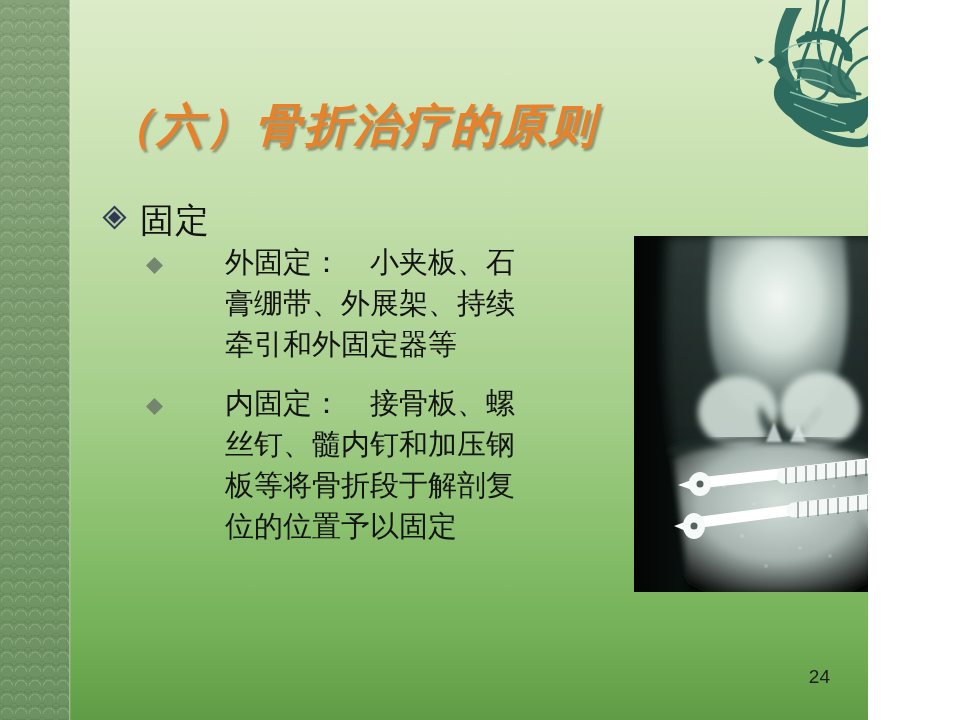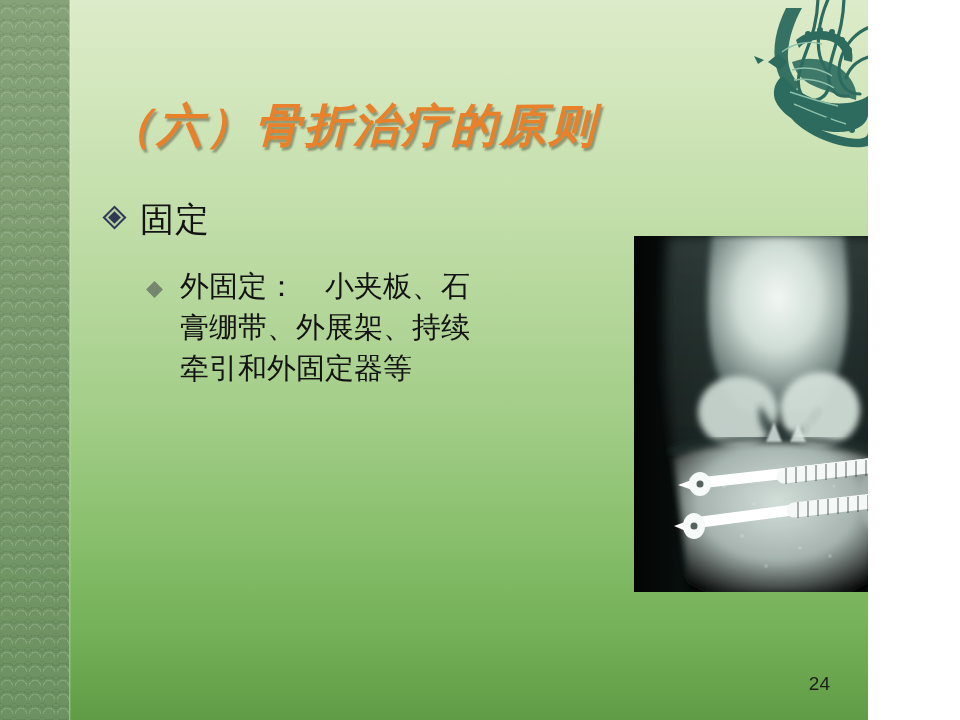--- a/index.html
+++ b/index.html
@@ -69,22 +69,21 @@
   
   #body-col {
     position: absolute;
     left: 110px;
     top: 198px;
     width: 470px;
   }
   .lvl1 {
     display: flex;
     align-items: flex-start;
-    margin-bottom: 24px;
-    font-family: Liberation Serif, serif;
+    margin-bottom: 0;
   }
   .lvl1 .marker {
     width: 30px;
     flex: 0 0 30px;
     padding-top: 10px;
     text-align: left;
   }
   .lvl1 .text {
     font-size: 34px;
     line-height: 44px;
@@ -101,20 +100,21 @@
     width: 28px;
     flex: 0 0 28px;
     padding-top: 12px;
   }
   .lvl2 .text {
     font-size: 29px;
     line-height: 41px;
     color: #131313;
     letter-spacing: 0px;
     width: 302px;
+    margin-left: 45px;
   }
 
   
   .dia1 {
     display: inline-block;
     width: 9px; height: 9px;
     background: #2f3a52;
     transform: rotate(45deg);
     box-shadow: 0 0 0 2px #b9cfa4, 0 0 0 4px #2f3a52;
   }
@@ -143,21 +143,21 @@
     left: 258px; top: 240px;
     width: 5px; height: 9px;
     background: #c41b2a;
     clip-path: polygon(50% 0, 100% 100%, 0 100%);
   }
 
   
   #page-num {
     position: absolute;
     right: 38px;
-    bottom: 25px;
+    bottom: 32px;
     font-size: 19px;
     color: #1d1d1d;
     font-family: "Liberation Sans", sans-serif;
   }
 </style>
 </head>
 <body>
 
 <div id="slide">
 
@@ -214,20 +214,24 @@
       <span class="text">固定</span>
     </div>
 
     <div class="lvl2-group">
 
       <div class="lvl2">
         <span class="marker"><i class="dia2"></i></span>
         <span class="text">外固定：　小夹板、石膏绷带、外展架、持续牵引和外固定器等</span>
       </div>
 
+      <div class="lvl2">
+        <span class="marker"><i class="dia2"></i></span>
+        <span class="text">内固定：　接骨板、螺丝钉、髓内钉和加压钢板等将骨折段于解剖复位的位置予以固定</span>
+      </div>
 
     </div>
   </div>
 
   <div id="xray">
     <svg class="bone-wrap" viewBox="0 0 286 356" xmlns="http://www.w3.org/2000/svg">
       <defs>
         <radialGradient id="femG" cx="50%" cy="35%" r="62%">
           <stop offset="0%" stop-color="#f2f7f4"></stop>
           <stop offset="48%" stop-color="#cfdcd6"></stop>

